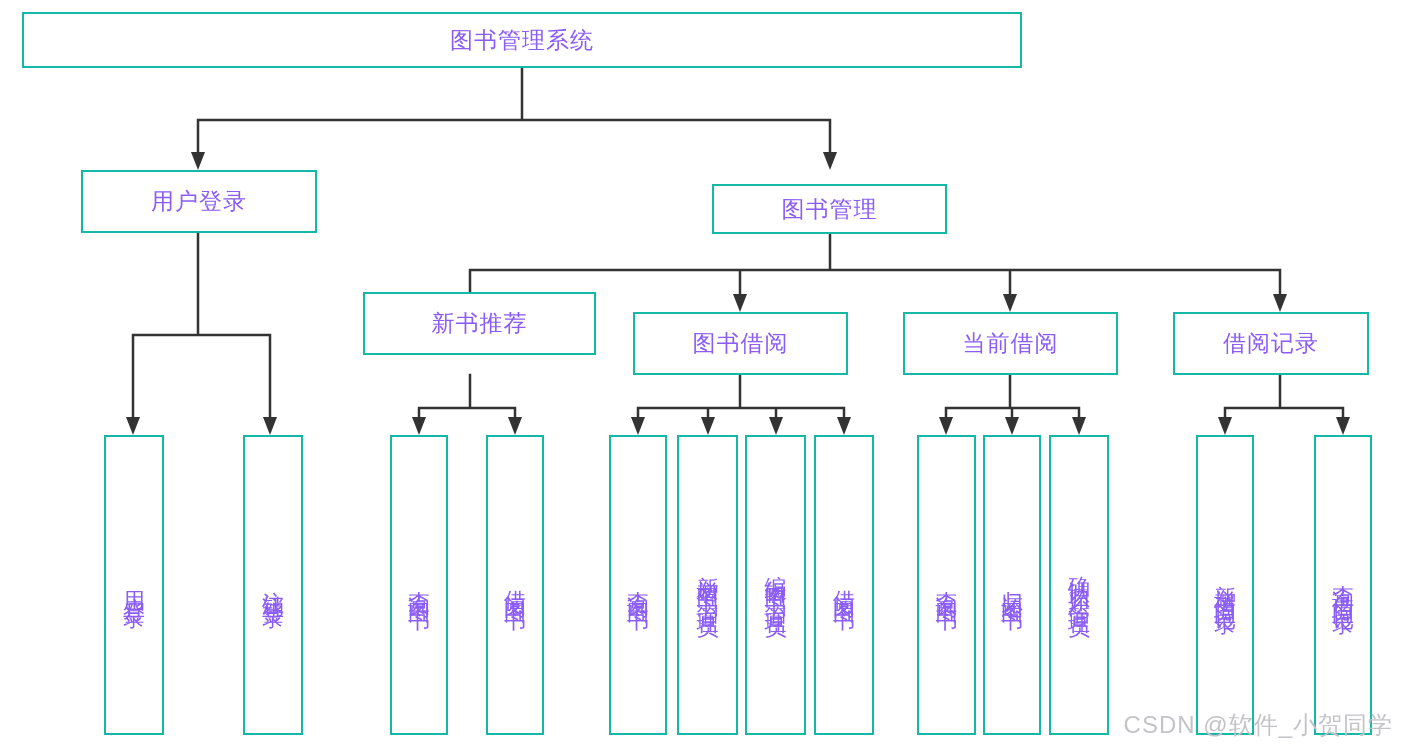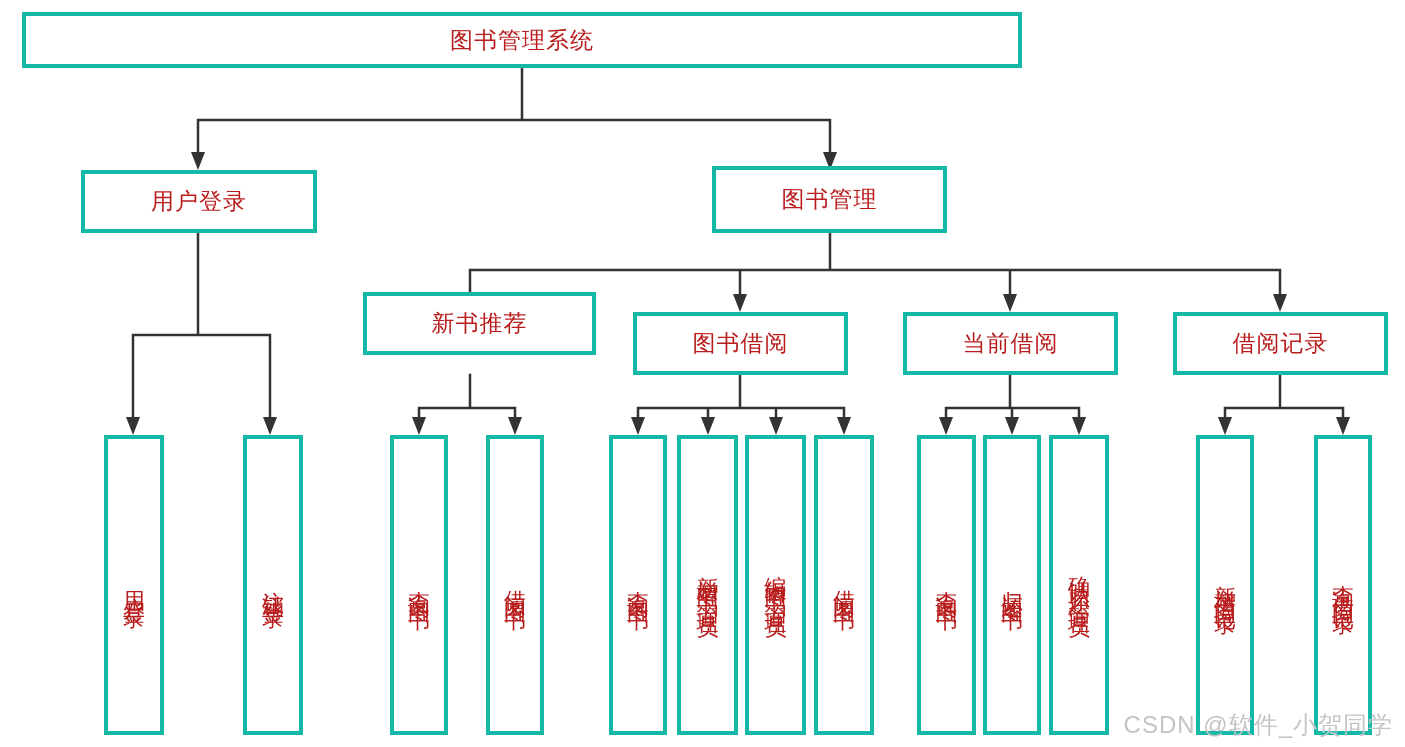--- a/index.html
+++ b/index.html
@@ -19,26 +19,26 @@
     position: absolute;
     left: 0;
     top: 0;
     width: 1405px;
     height: 747px;
     z-index: 1;
   }
   .box {
     position: absolute;
     box-sizing: border-box;
-    border: 4px solid #14b8a6;
+    border: 2px solid #14b8a6;
     background: #ffffff;
     display: flex;
     align-items: center;
     justify-content: center;
-    color: #b91c1c;
+    color: #8b5cf6;
     z-index: 2;
     text-align: right;
   }
   .h-box {
     font-size: 23px;
     letter-spacing: 1px;
     white-space: nowrap;
   }
   .v-box {
     writing-mode: vertical-lr;
@@ -99,26 +99,26 @@
       <polygon points="1005,417 1019,417 1012,435"></polygon>
       <polygon points="1072,417 1086,417 1079,435"></polygon>
       <polygon points="1218,417 1232,417 1225,435"></polygon>
       <polygon points="1336,417 1350,417 1343,435"></polygon>
     </g>
   </svg>
 
   <div class="box h-box" style="left:22px; top:12px; width:1000px; height:56px;">图书管理系统</div>
 
   <div class="box h-box" style="left:81px; top:170px; width:236px; height:63px;">用户登录</div>
-  <div class="box h-box" style="left:712px; top:166px; width:235px; height:67px;">图书管理</div>
+  <div class="box h-box" style="left:712px; top:184px; width:235px; height:50px;">图书管理</div>
 
   <div class="box h-box" style="left:363px; top:292px; width:233px; height:63px;">新书推荐</div>
   <div class="box h-box" style="left:903px; top:312px; width:215px; height:63px;">当前借阅</div>
   <div class="box h-box" style="left:633px; top:312px; width:215px; height:63px;">图书借阅</div>
-  <div class="box h-box" style="left:1173px; top:312px; width:215px; height:63px;">借阅记录</div>
+  <div class="box h-box" style="left:1173px; top:312px; width:196px; height:63px;">借阅记录</div>
 
   <div class="box v-box" style="left:104px; top:435px; width:60px; height:300px;">用户登录</div>
   <div class="box v-box" style="left:243px; top:435px; width:60px; height:300px;">注销登录</div>
 
   <div class="box v-box" style="left:390px; top:435px; width:58px; height:300px;">查询图书</div>
   <div class="box v-box" style="left:486px; top:435px; width:58px; height:300px;">借阅图书</div>
 
   <div class="box v-box" style="left:609px; top:435px; width:58px; height:300px;">查询图书</div>
   <div class="box v-box" style="left:677px; top:435px; width:61px; height:300px;">新增图书（管理员）</div>
   <div class="box v-box" style="left:745px; top:435px; width:61px; height:300px;">编辑图书（管理员）</div>

